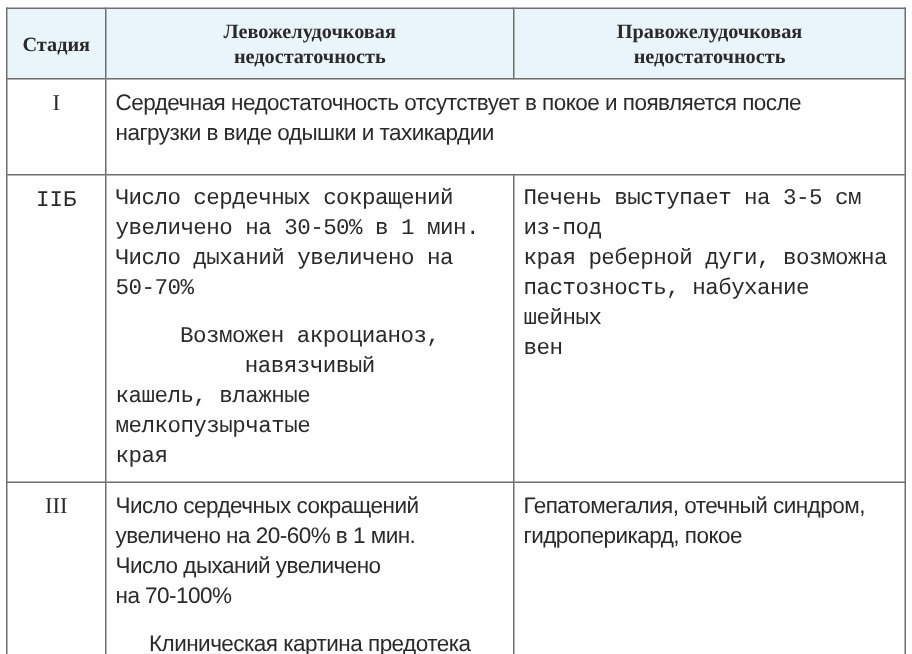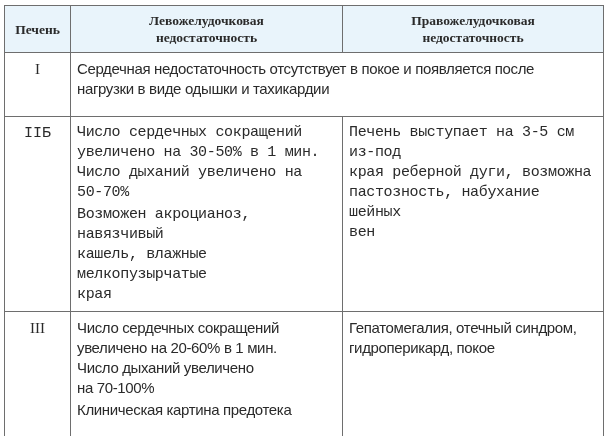--- a/index.html
+++ b/index.html
@@ -37,38 +37,38 @@
       padding-top: 8px !important;
     }
     .cell {
       font-family: "Liberation Sans Narrow", "Liberation Sans", "DejaVu Sans", sans-serif;
       font-size: 15px;
       line-height: 20px;
       padding: 6px 6px 6px 6px !important;
       letter-spacing: -0.35px;
     }
     .cell .line { display: block; }
-    .cell .gap { margin-top: 2px; }
+    .cell .gap { margin-top: 12px; text-align: center; }
     .r-I td { height: 51px; }
     .r-IIA td { height: 68px; }
     .r-IIB td { height: 131px; font-family: Liberation Mono, monospace; }
     .r-III td { height: 125px; }
   </style>
 </head>
 <body>
 
 <table class="tbl">
   <colgroup>
     <col class="col-stage">
     <col class="col-left">
     <col class="col-right">
   </colgroup>
   <thead>
     <tr>
-      <th><span>Печень</span></th>
+      <th><span>Стадия</span></th>
       <th>
         <span class="line" style="display:block">Левожелудочковая</span>
         <span class="line" style="display:block">недостаточность</span>
       </th>
       <th>
         <span class="line" style="display:block">Правожелудочковая</span>
         <span class="line" style="display:block">недостаточность</span>
       </th>
     </tr>
   </thead>

